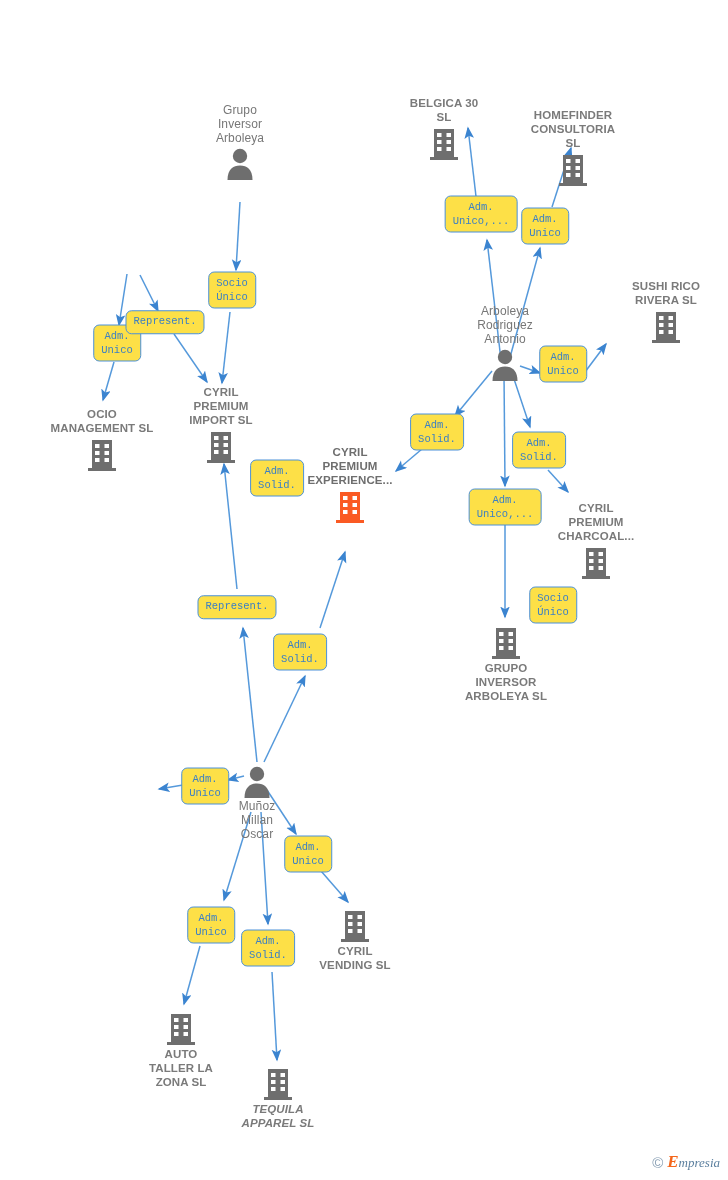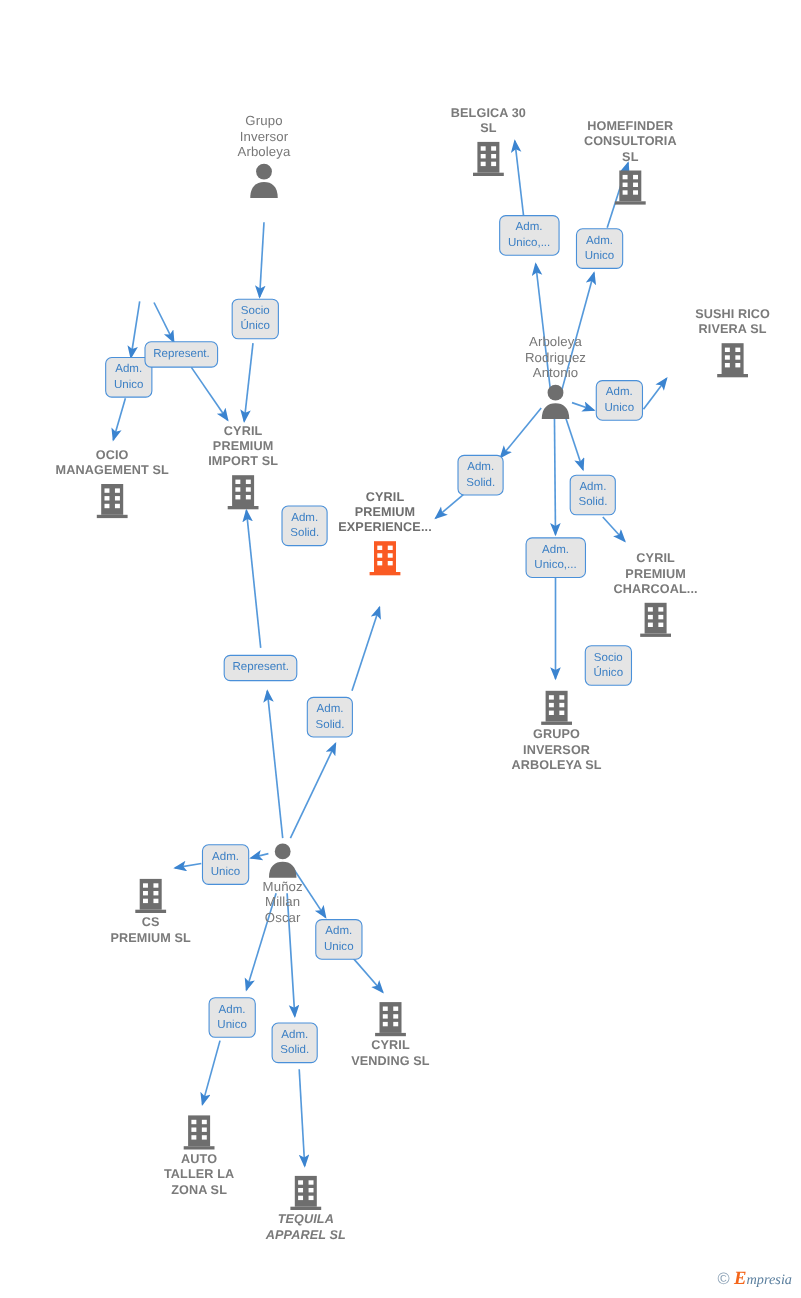--- a/index.html
+++ b/index.html
@@ -10,24 +10,25 @@
   .node .nlabel{
     font-size:11.5px;line-height:14px;color:#7a7a7a;font-weight:bold;
     letter-spacing:.1px;white-space:pre-line;
   }
   .node.person .nlabel{font-weight:normal;font-size:12px;color:#777;}
   .node .glyph{display:block;margin:2px auto 0;}
   .node.below .glyph{margin-top:3px;}
   .node.focus .nlabel{color:#6e6e6e;font-weight:bold;}
   .elabel{
     position:absolute;transform:translate(-50%,-50%);
-    border:1.4px solid #4a90d9;border-radius:6px;background:#e5e5e5;
+    border:1.4px solid #4a90d9;border-radius:6px;background:#fde047;
     color:#3b7fc4;font-size:10.5px;line-height:13.5px;
     padding:4px 7px;text-align:center;white-space:pre-line;
     box-sizing:border-box;
+    font-family:Liberation Mono, monospace;
   }
   .wm{position:absolute;right:8px;bottom:8px;display:flex;align-items:center;gap:4px;}
   .wm .c{color:#8aa0b5;font-size:15px;}
   .wm .w1{color:#f4661b;font-family:"Liberation Serif","DejaVu Serif",serif;font-style:italic;font-size:17px;font-weight:bold;}
   .wm .w2{color:#5b7f9e;font-family:"Liberation Serif","DejaVu Serif",serif;font-style:italic;font-size:13px;}
 </style>
 </head>
 <body>
 
 <div id="stage">
@@ -268,38 +269,20 @@
   <div class="node person below" style="left:257px;top:762px;">
     <svg class="glyph" width="30" height="34" viewBox="0 0 30 34">
         <circle cx="15" cy="9" r="7.2" fill="#6e6e6e"></circle>
         <path d="M2.5,33 C2.5,22.5 8,18.5 15,18.5 C22,18.5 27.5,22.5 27.5,33 Z" fill="#6e6e6e"></path>
       </svg>
     <div class="nlabel">Muñoz
 Millan
 Oscar</div>
   </div>
 
-  <div class="node below" style="left:137px;top:793px;">
-    <svg class="glyph" width="32" height="36" viewBox="0 0 32 36">
-        <g fill="#6e6e6e">
-          <rect x="6" y="3" width="20" height="28"></rect>
-          <rect x="2" y="31" width="28" height="3"></rect>
-        </g>
-        <g fill="#fff">
-          <rect x="9" y="7" width="4.5" height="4"></rect>
-          <rect x="18.5" y="7" width="4.5" height="4"></rect>
-          <rect x="9" y="14" width="4.5" height="4"></rect>
-          <rect x="18.5" y="14" width="4.5" height="4"></rect>
-          <rect x="9" y="21" width="4.5" height="4"></rect>
-          <rect x="18.5" y="21" width="4.5" height="4"></rect>
-        </g>
-      </svg>
-    <div class="nlabel">CS
-PREMIUM  SL</div>
-  </div>
 
   <div class="node below" style="left:355px;top:905px;">
     <svg class="glyph" width="32" height="36" viewBox="0 0 32 36">
         <g fill="#6e6e6e">
           <rect x="6" y="3" width="20" height="28"></rect>
           <rect x="2" y="31" width="28" height="3"></rect>
         </g>
         <g fill="#fff">
           <rect x="9" y="7" width="4.5" height="4"></rect>
           <rect x="18.5" y="7" width="4.5" height="4"></rect>

